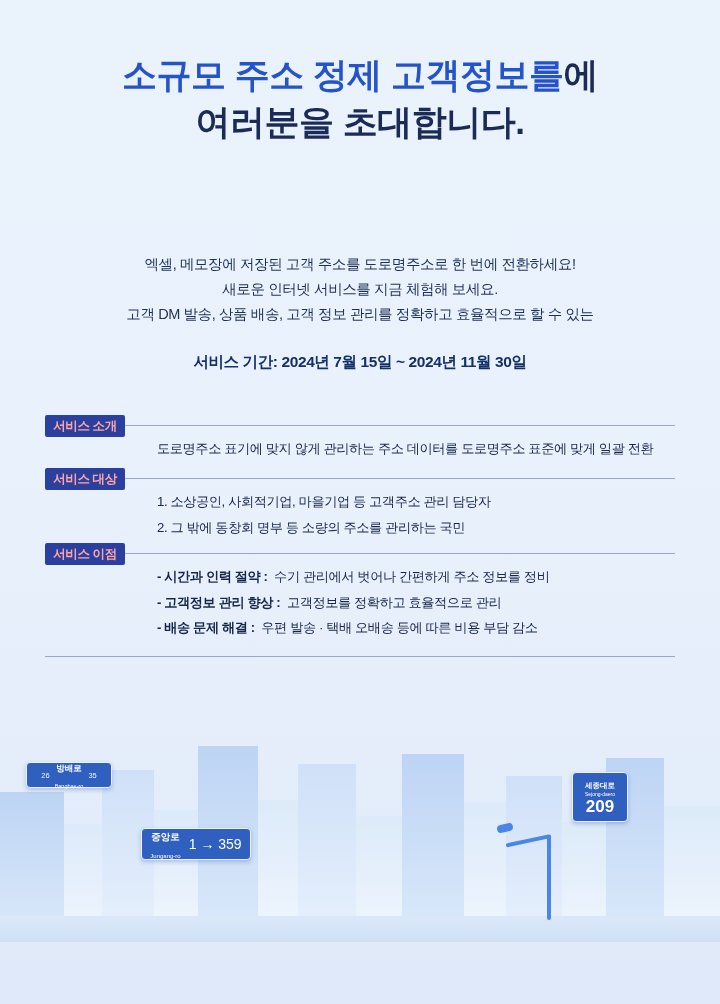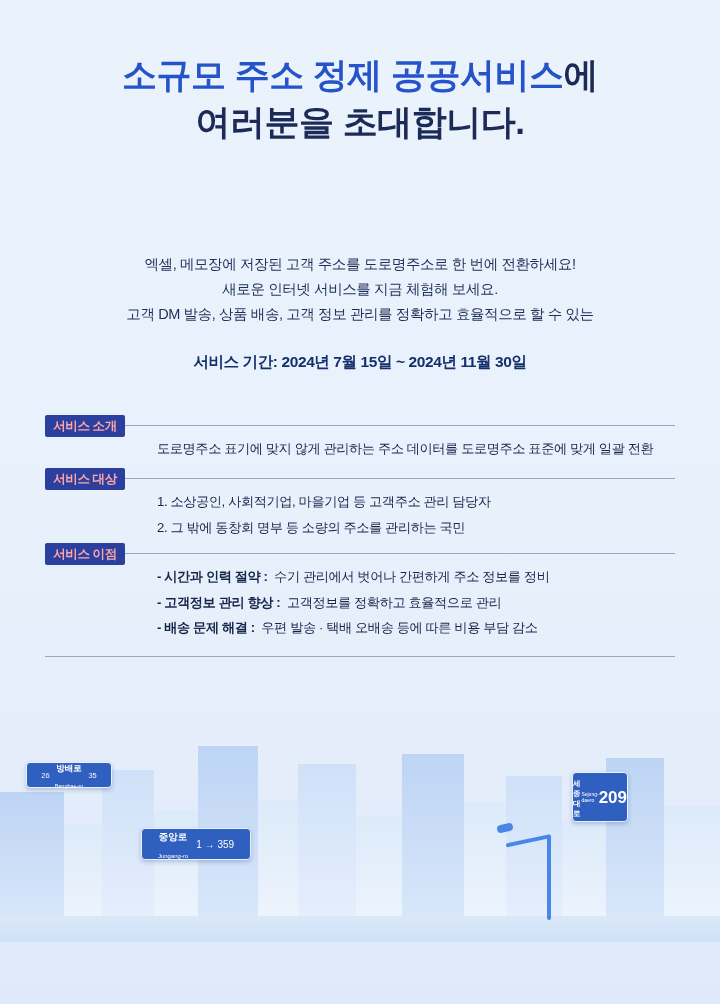--- a/index.html
+++ b/index.html
@@ -196,24 +196,25 @@
   }
   .sign-bangbae .ko { font-size: 8.5px; font-weight: bold; }
   .sign-bangbae .en { font-size: 5.5px; }
 
   .sign-jungang {
     left: 141px; top: 828px; width: 108px; height: 30px;
   }
   .sign-jungang .mid { text-align: center; line-height: 1.1; }
   .sign-jungang .ko { font-size: 9.5px; font-weight: bold; }
   .sign-jungang .en { font-size: 6px; }
-  .sign-jungang .rng { font-size: 10px; padding-left: 8px; }
+  .sign-jungang .rng { font-size: 14px; padding-left: 8px; }
 
   .sign-sejong {
     left: 572px; top: 772px; width: 54px; height: 48px;
+    flex-direction: column;
   }
   .sign-sejong .ko { font-size: 7.5px; font-weight: bold; margin-top: 3px; }
   .sign-sejong .en { font-size: 5px; }
   .sign-sejong .num { font-size: 17px; font-weight: bold; line-height: 1.05; margin-top: 1px; }
 
   
   .lamp-pole {
     position: absolute;
     left: 547px;
     top: 836px;
@@ -348,21 +349,21 @@
     color: #222;
     letter-spacing: -0.4px;
   }
 </style>
 </head>
 <body>
 
 <div class="poster">
 
   <div class="headline">
-    <div class="line"><span class="hl">소규모 주소 정제 공공서비스</span><span>에</span></div>
+    <div class="line"><span class="hl">소규모 주소 정제 고객정보를</span><span>에</span></div>
     <div class="line">여러분을 초대합니다.</div>
   </div>
 
 
   <div class="lead">
     <div>엑셀, 메모장에 저장된 고객 주소를 도로명주소로 한 번에 전환하세요!</div>
     <div>새로운 인터넷 서비스를 지금 체험해 보세요.</div>
     <div>고객 DM 발송, 상품 배송, 고객 정보 관리를 정확하고 효율적으로 할 수 있는</div>
   </div>
 

